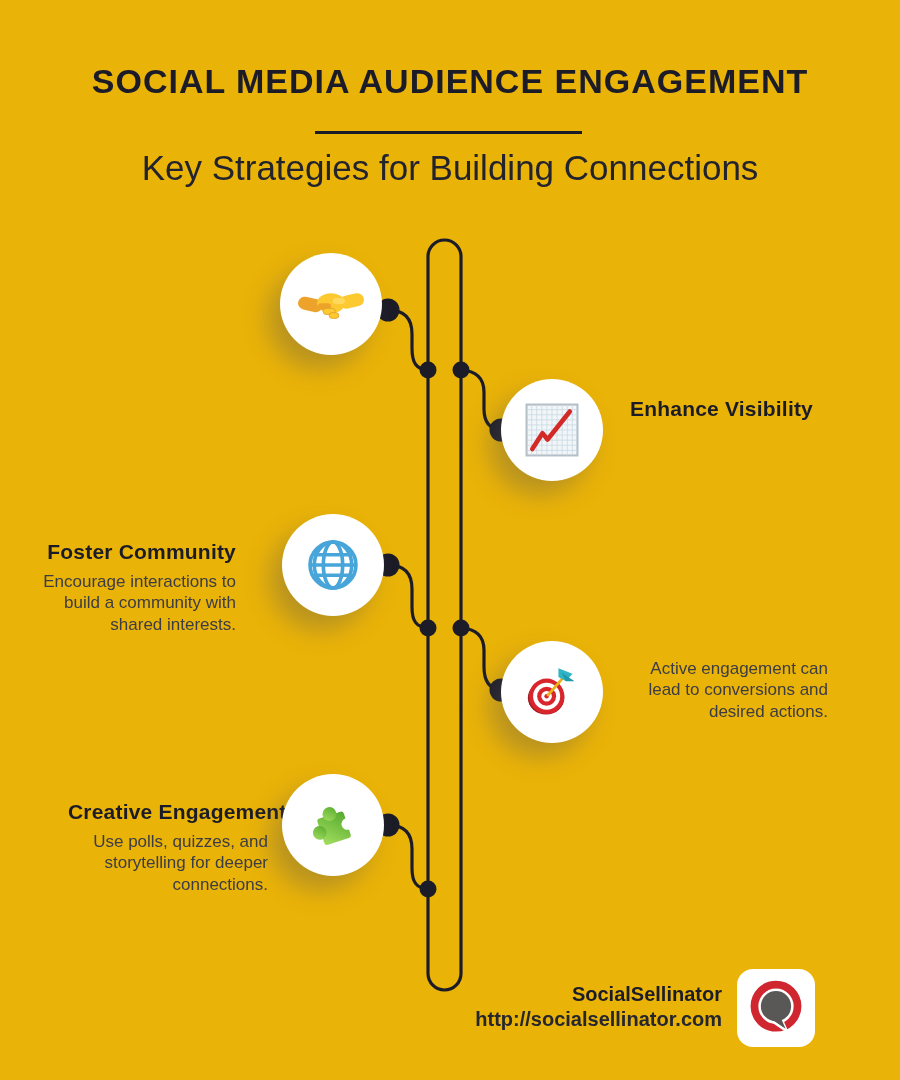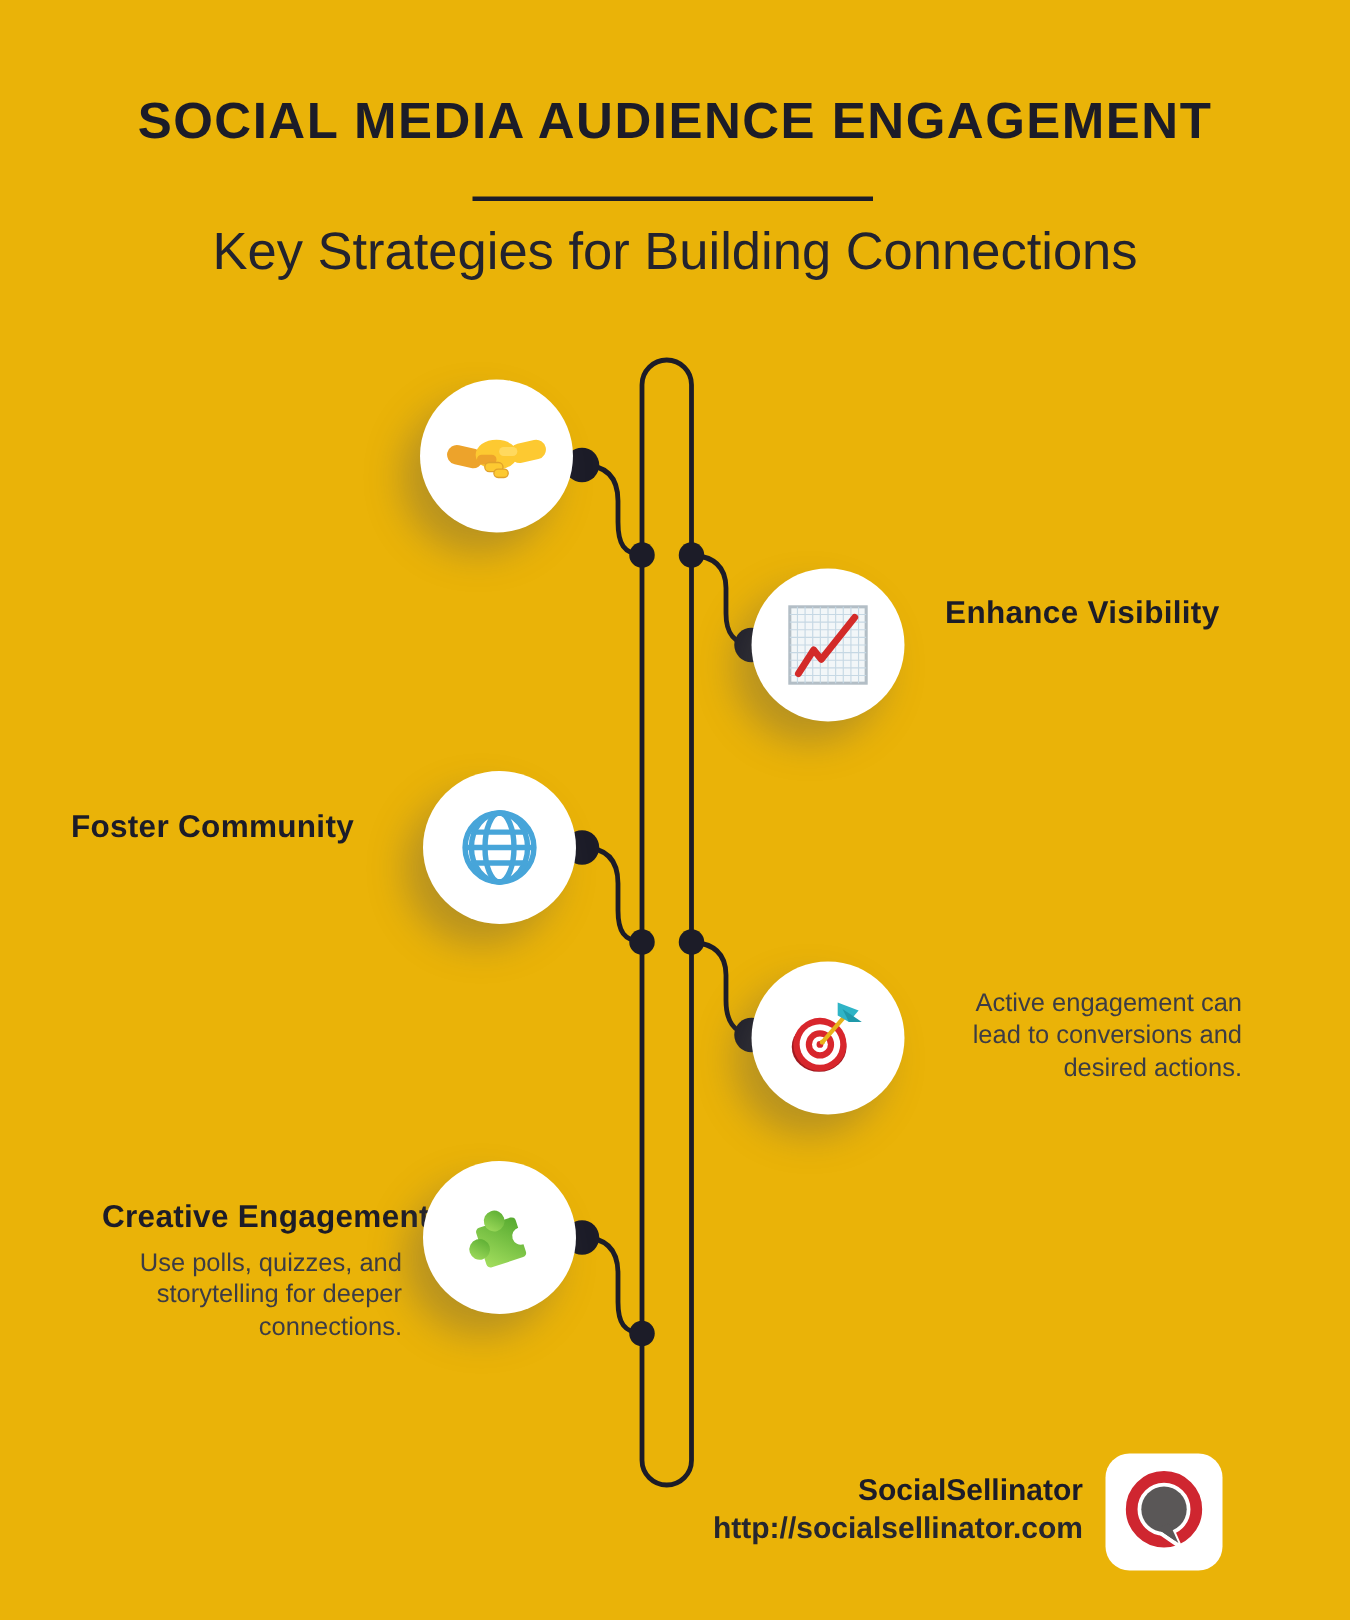--- a/index.html
+++ b/index.html
@@ -107,20 +107,21 @@
       <g stroke="#c6d8e4" stroke-width="0.6">
         <path d="M6 2V42M10 2V42M14 2V42M18 2V42M22 2V42M26 2V42M30 2V42M34 2V42M38 2V42"></path>
         <path d="M2 6H42M2 10H42M2 14H42M2 18H42M2 22H42M2 26H42M2 30H42M2 34H42M2 38H42"></path>
       </g>
       <path d="M6.5 37 L14.5 24.5 L18.5 29.5 L36 7.5" fill="none" stroke="#d32a28" stroke-width="3.6" stroke-linecap="round" stroke-linejoin="round"></path>
     </svg>
   </div>
 
   <div class="item-text align-right" style="right:664px; top:540px; width:212px;">
     <div class="item-title">Foster Community</div>
+    <p class="item-desc">Encourage interactions to build a community with shared interests.</p>
   </div>
   <div class="item-circle" style="left:282px; top:514px;">
     <svg width="58" height="58" viewBox="0 0 48 48">
       <g fill="none" stroke="#47a5d9" stroke-width="3">
         <circle cx="24" cy="24" r="19"></circle>
         <ellipse cx="24" cy="24" rx="8" ry="19"></ellipse>
         <ellipse cx="24" cy="24" rx="15.5" ry="19"></ellipse>
         <path d="M8.5 15.5 H39.5"></path>
         <path d="M5 24 H43"></path>
         <path d="M8.5 32.5 H39.5"></path>

